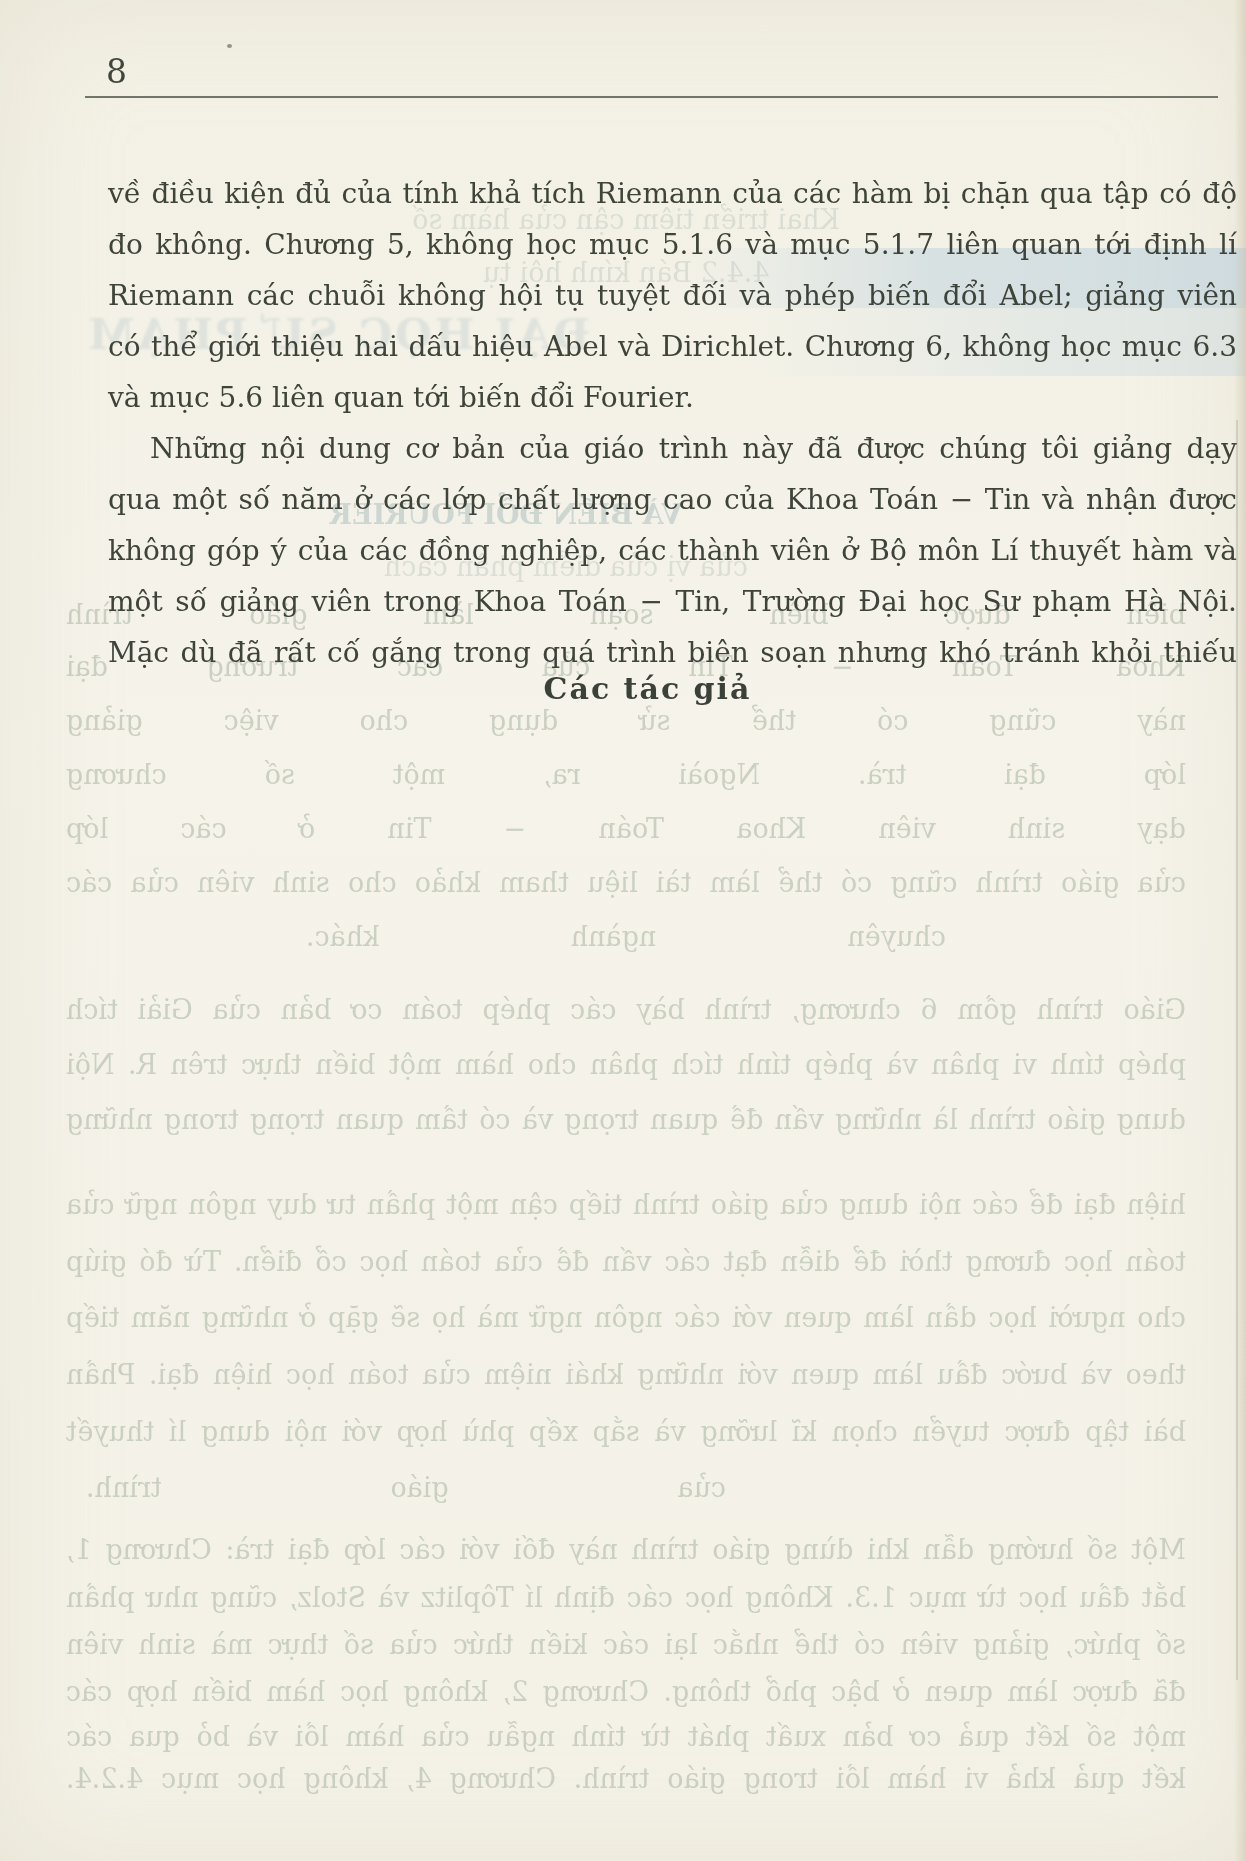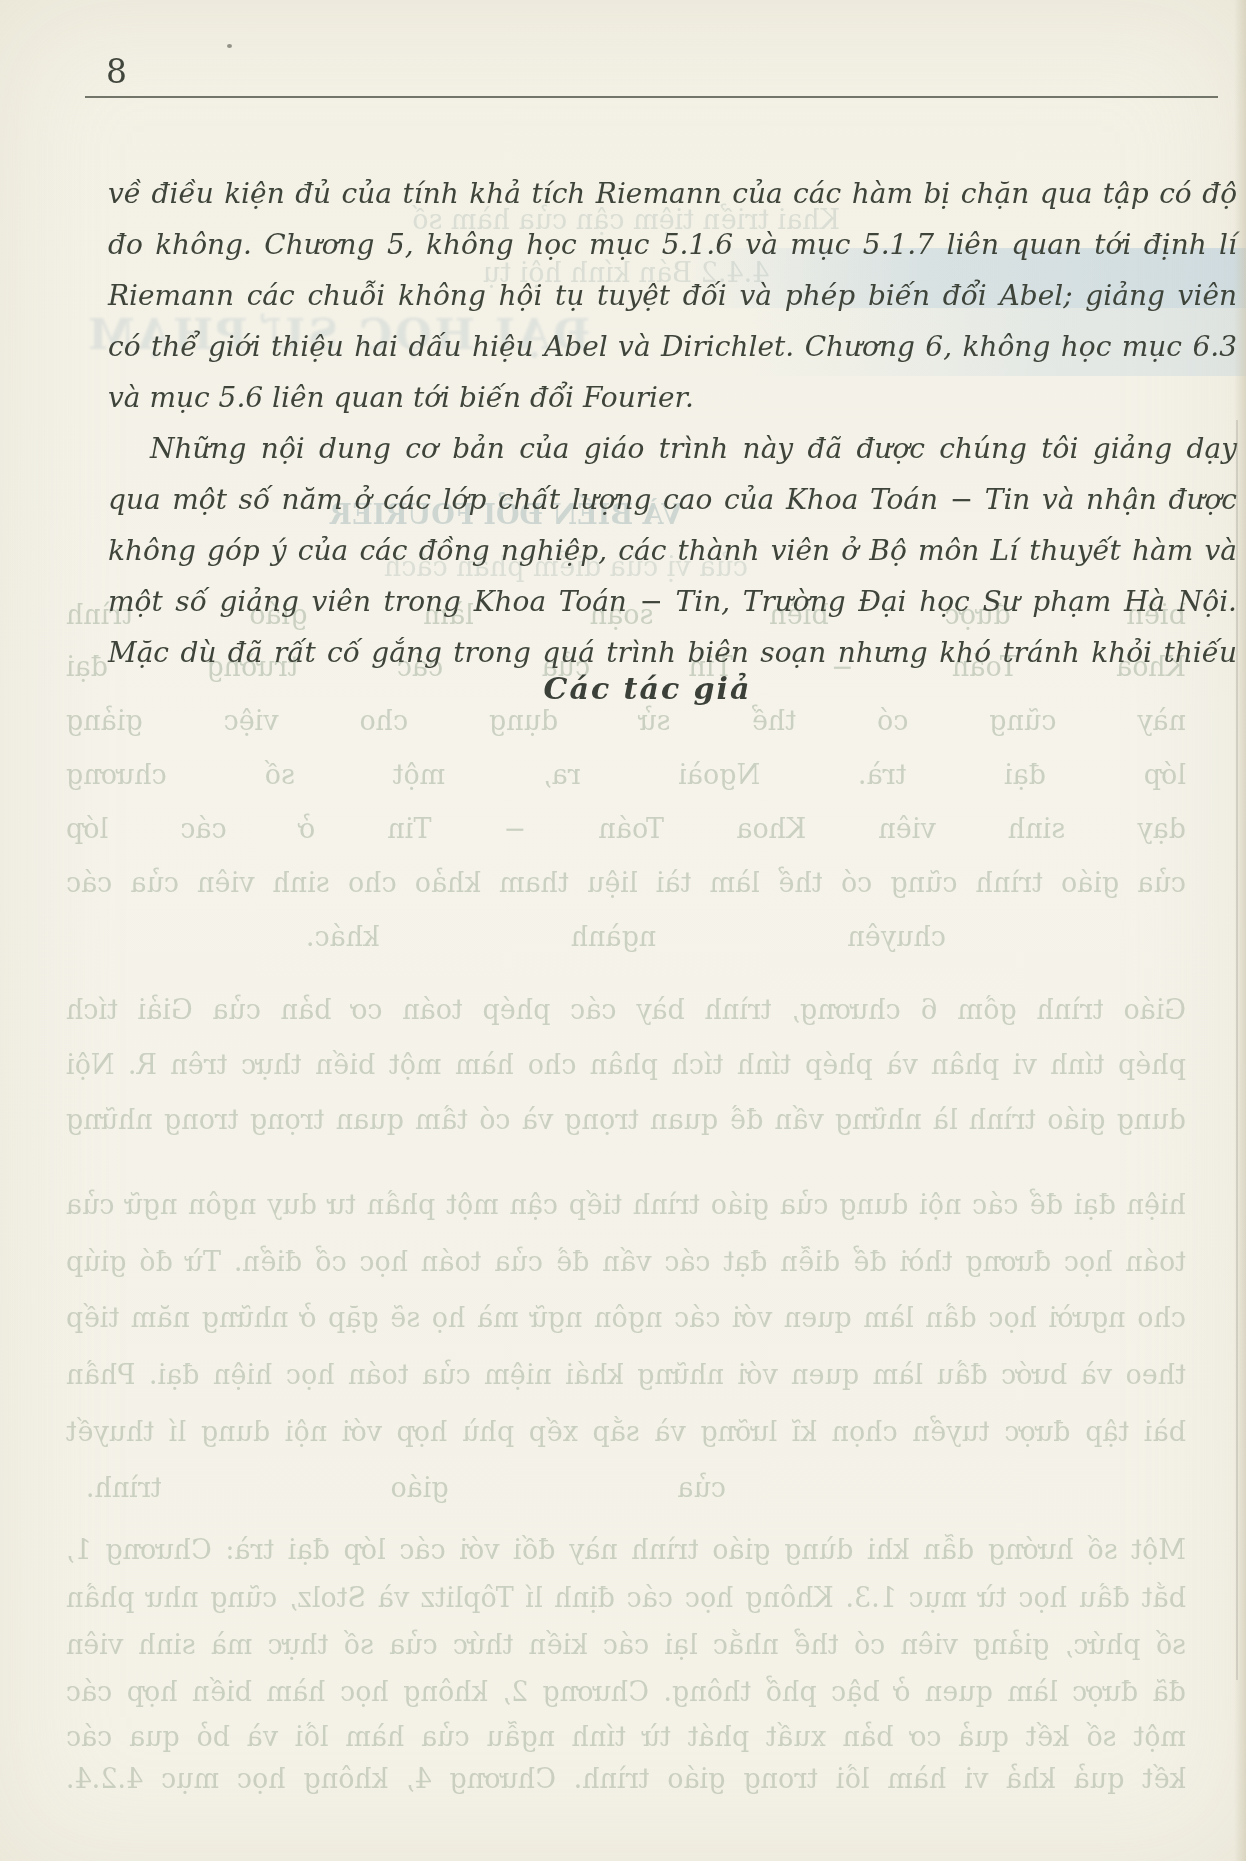--- a/index.html
+++ b/index.html
@@ -10,21 +10,21 @@
         box-shadow:inset 0 0 120px rgba(205,198,172,0.28);}
   
   .page-number{position:absolute;left:106px;top:52px;font-size:33px;color:#41463c;}
   .rule{position:absolute;left:85px;top:96px;width:1133px;height:2px;
         background:#5c5f53;opacity:.85;}
   .speck{position:absolute;left:227px;top:44px;width:5px;height:4px;border-radius:50%;
          background:rgba(85,85,75,0.6);}
   
   .main-text{position:absolute;left:108px;top:168px;width:1129px;
              font-size:28px;line-height:51px;color:#3e443a;
-             text-rendering:optimizeLegibility;font-style:italic;}
+             text-rendering:optimizeLegibility;}
   .line{height:51px;text-align:justify;text-align-last:justify;}
   .line.left{text-align-last:left;}
   .line.indent{text-indent:42px;}
   .signature{margin-top:-15px;text-align:center;padding-right:50px;
              font-weight:bold;font-size:30px;letter-spacing:2px;color:#3b4138;}
   
   .bleed{position:absolute;inset:0;transform:scaleX(-1);
          filter:blur(0.7px);pointer-events:none;}
   .bleed-line{position:absolute;font-size:27px;line-height:30px;
               color:rgba(139,158,134,0.40);

